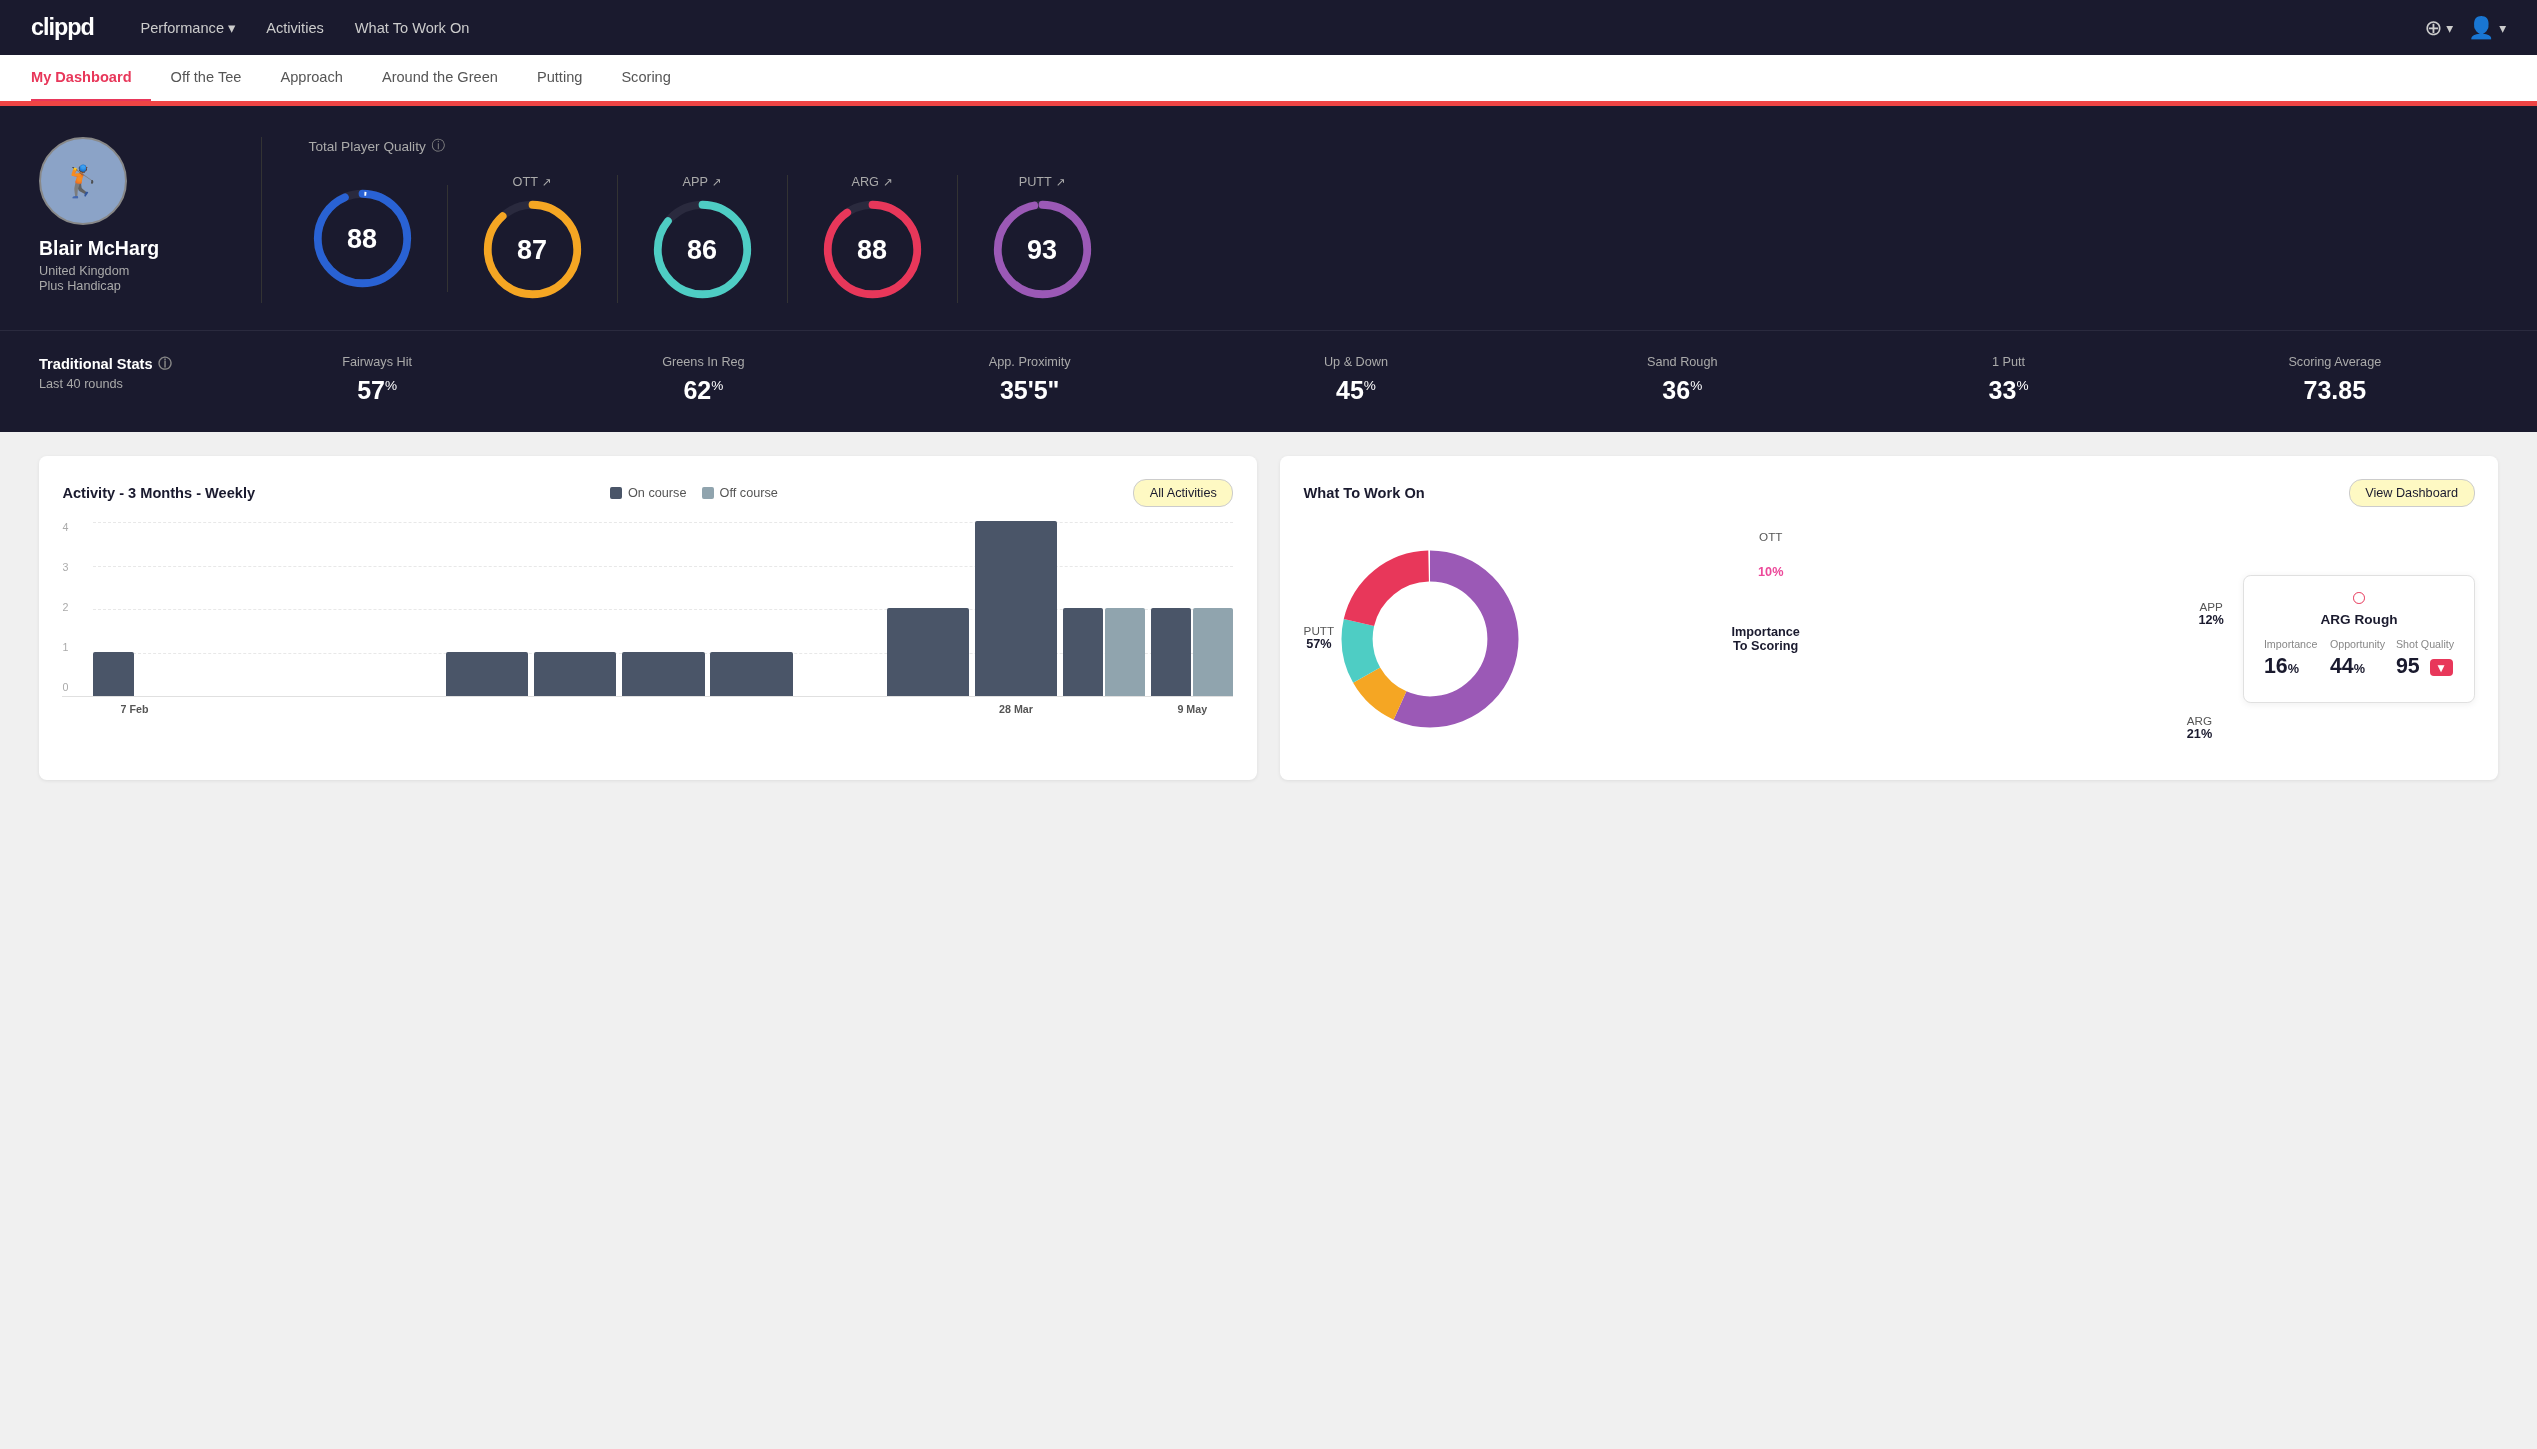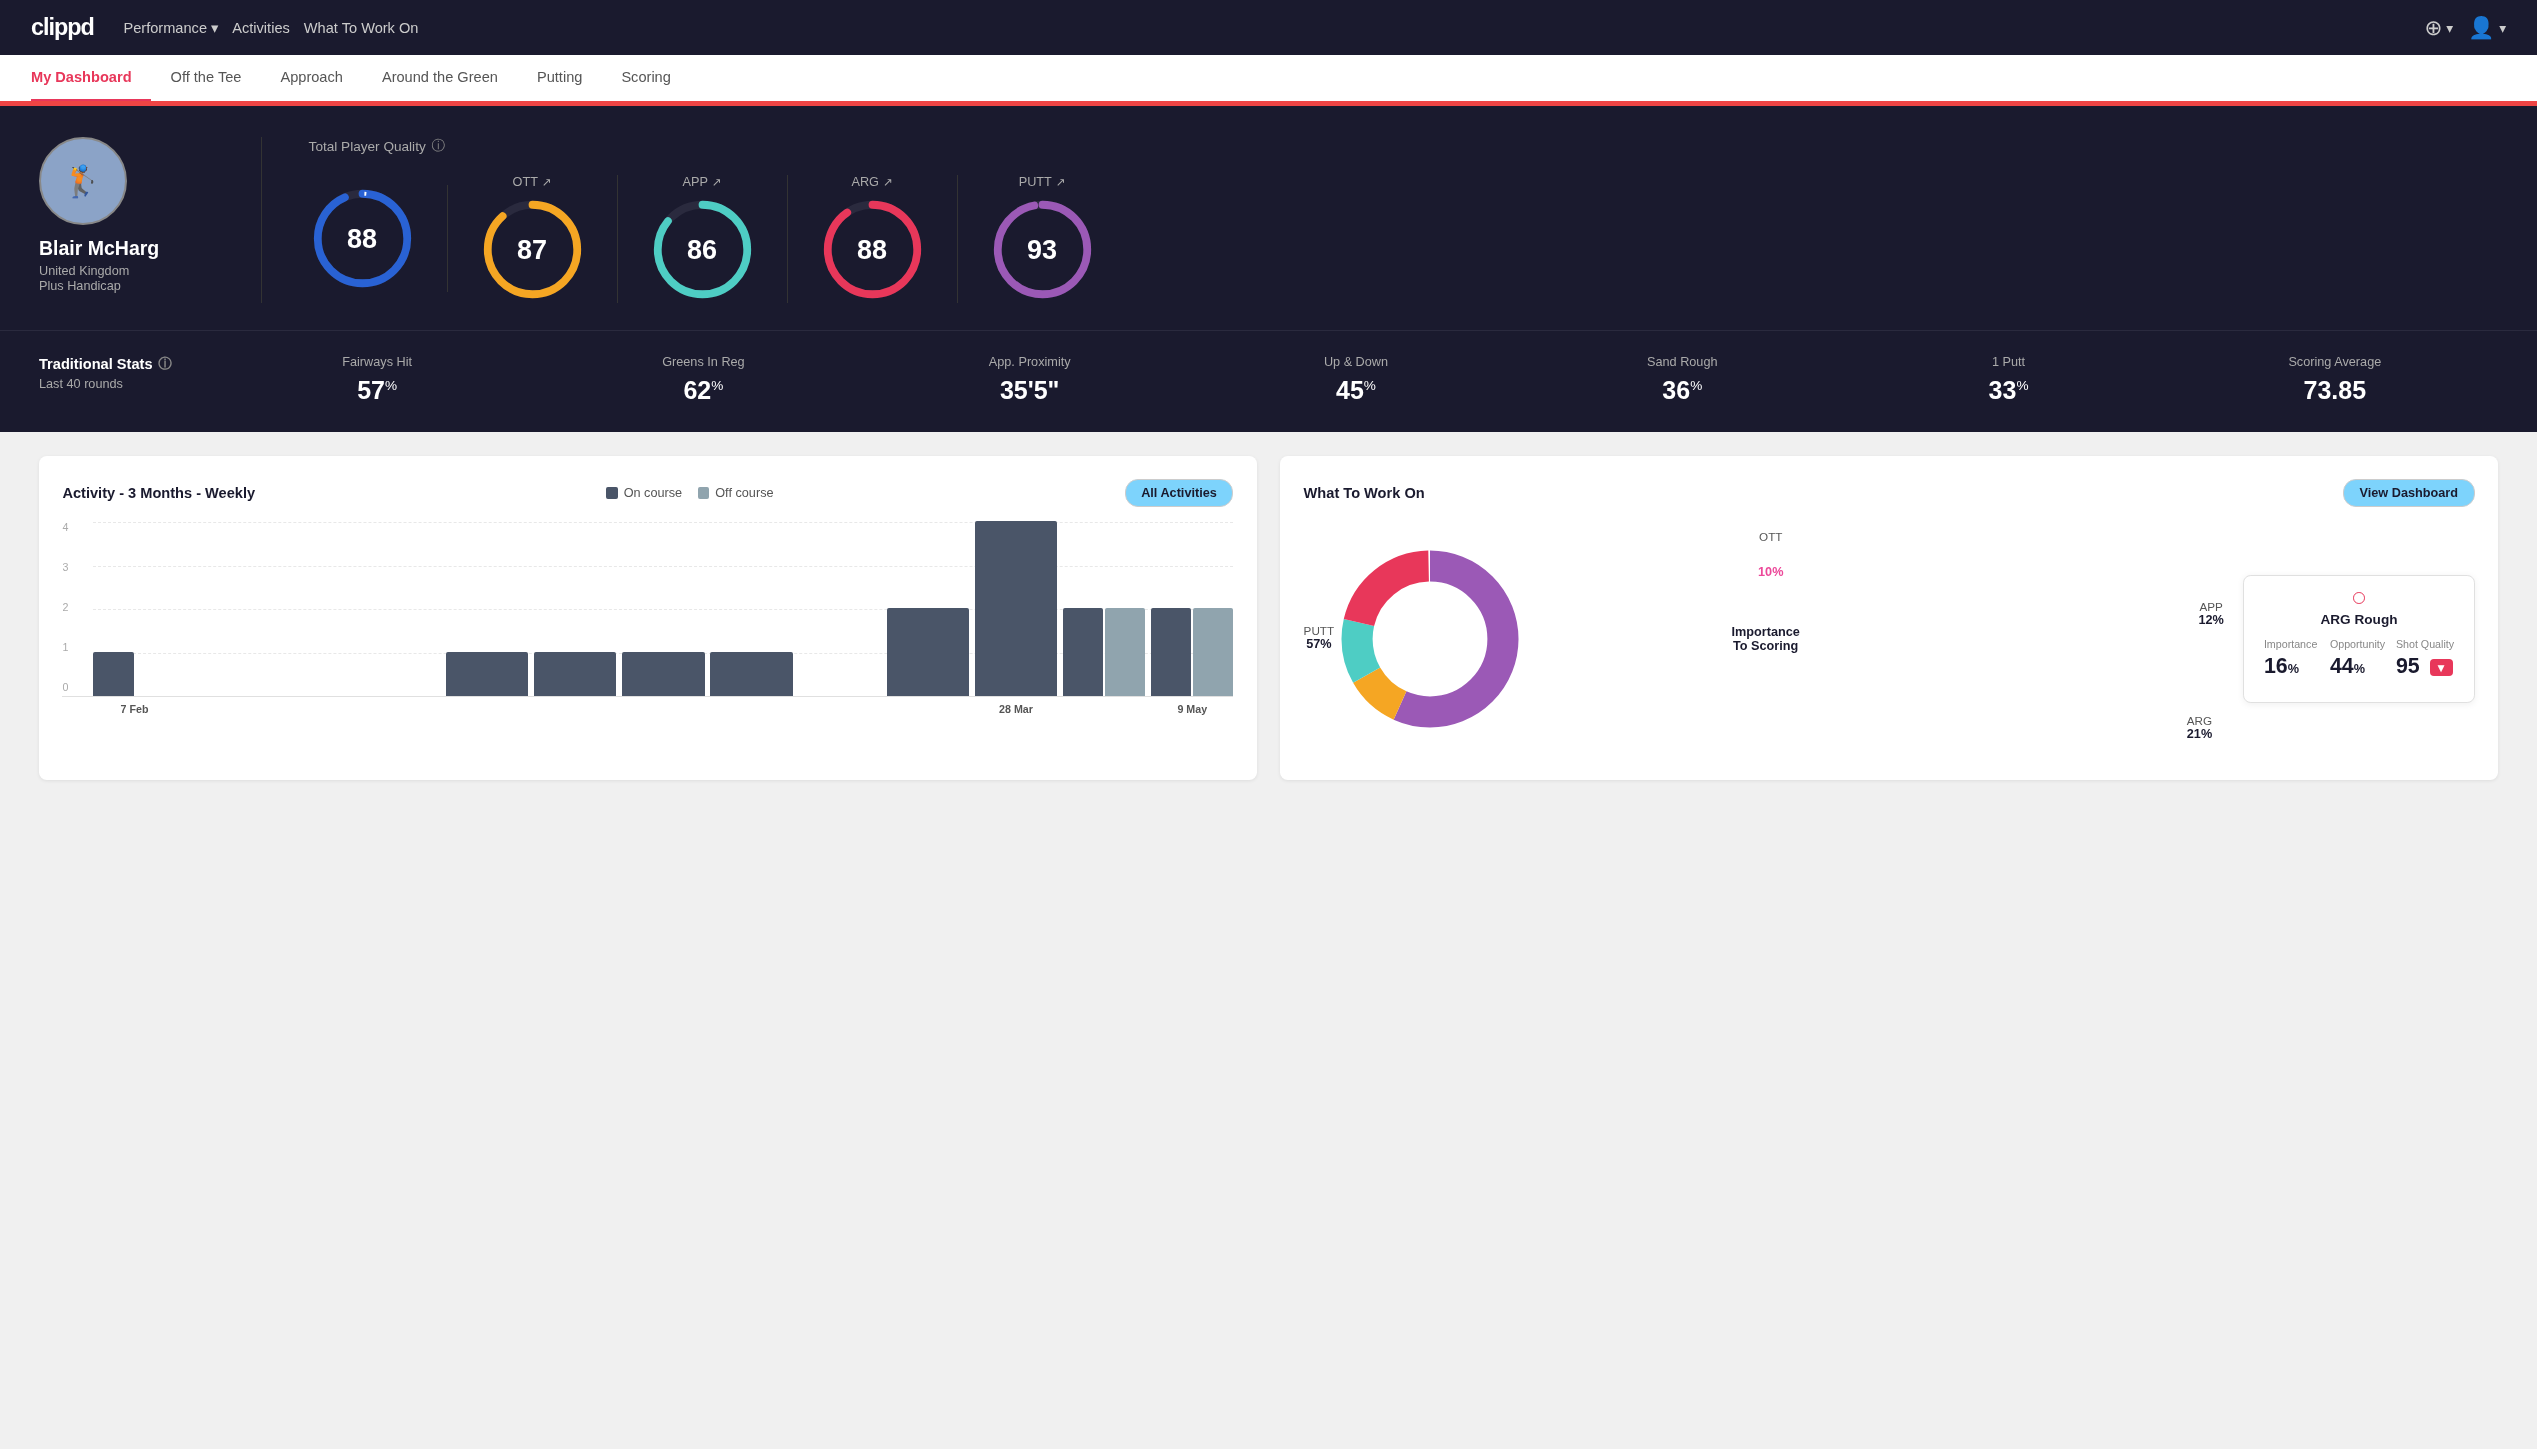--- a/index.html
+++ b/index.html
@@ -5,21 +5,21 @@
     * { box-sizing: border-box; margin: 0; padding: 0; }
     body { font-family: -apple-system, BlinkMacSystemFont, 'Segoe UI', sans-serif; background: #f0f0f0; color: #fff; }
 
     
     .top-nav {
       background: #1a1a2e;
       display: flex;
       align-items: center;
       padding: 0 31px;
       height: 55px;
-      gap: 14px;
+      gap: 31px;
     }
     .logo {
       font-size: 23.4px;
       font-weight: 800;
       color: #e8375a;
       letter-spacing: -1px;
       margin-right: 15.6px;
     }
     .logo span { color: #fff; }
     .nav-link {
@@ -280,27 +280,26 @@
       font-size: 12.7px;
       color: #555;
     }
     .legend-dot {
       width: 11.7px;
       height: 11.7px;
       border-radius: 1.9px;
     }
     .outline-btn {
       border: 1px solid #ccc;
-      background: #7dd3fc;
+      background: #fef9c3;
       color: #1a1a2e;
       font-size: 12.7px;
       padding: 5.8px 15.6px;
       border-radius: 13px;
       cursor: pointer;
-      font-weight: bold;
     }
 
     
     .bar-chart {
       position: relative;
       height: 195px;
       margin-top: 7.8px;
     }
     .bar-chart-inner {
       display: flex;

